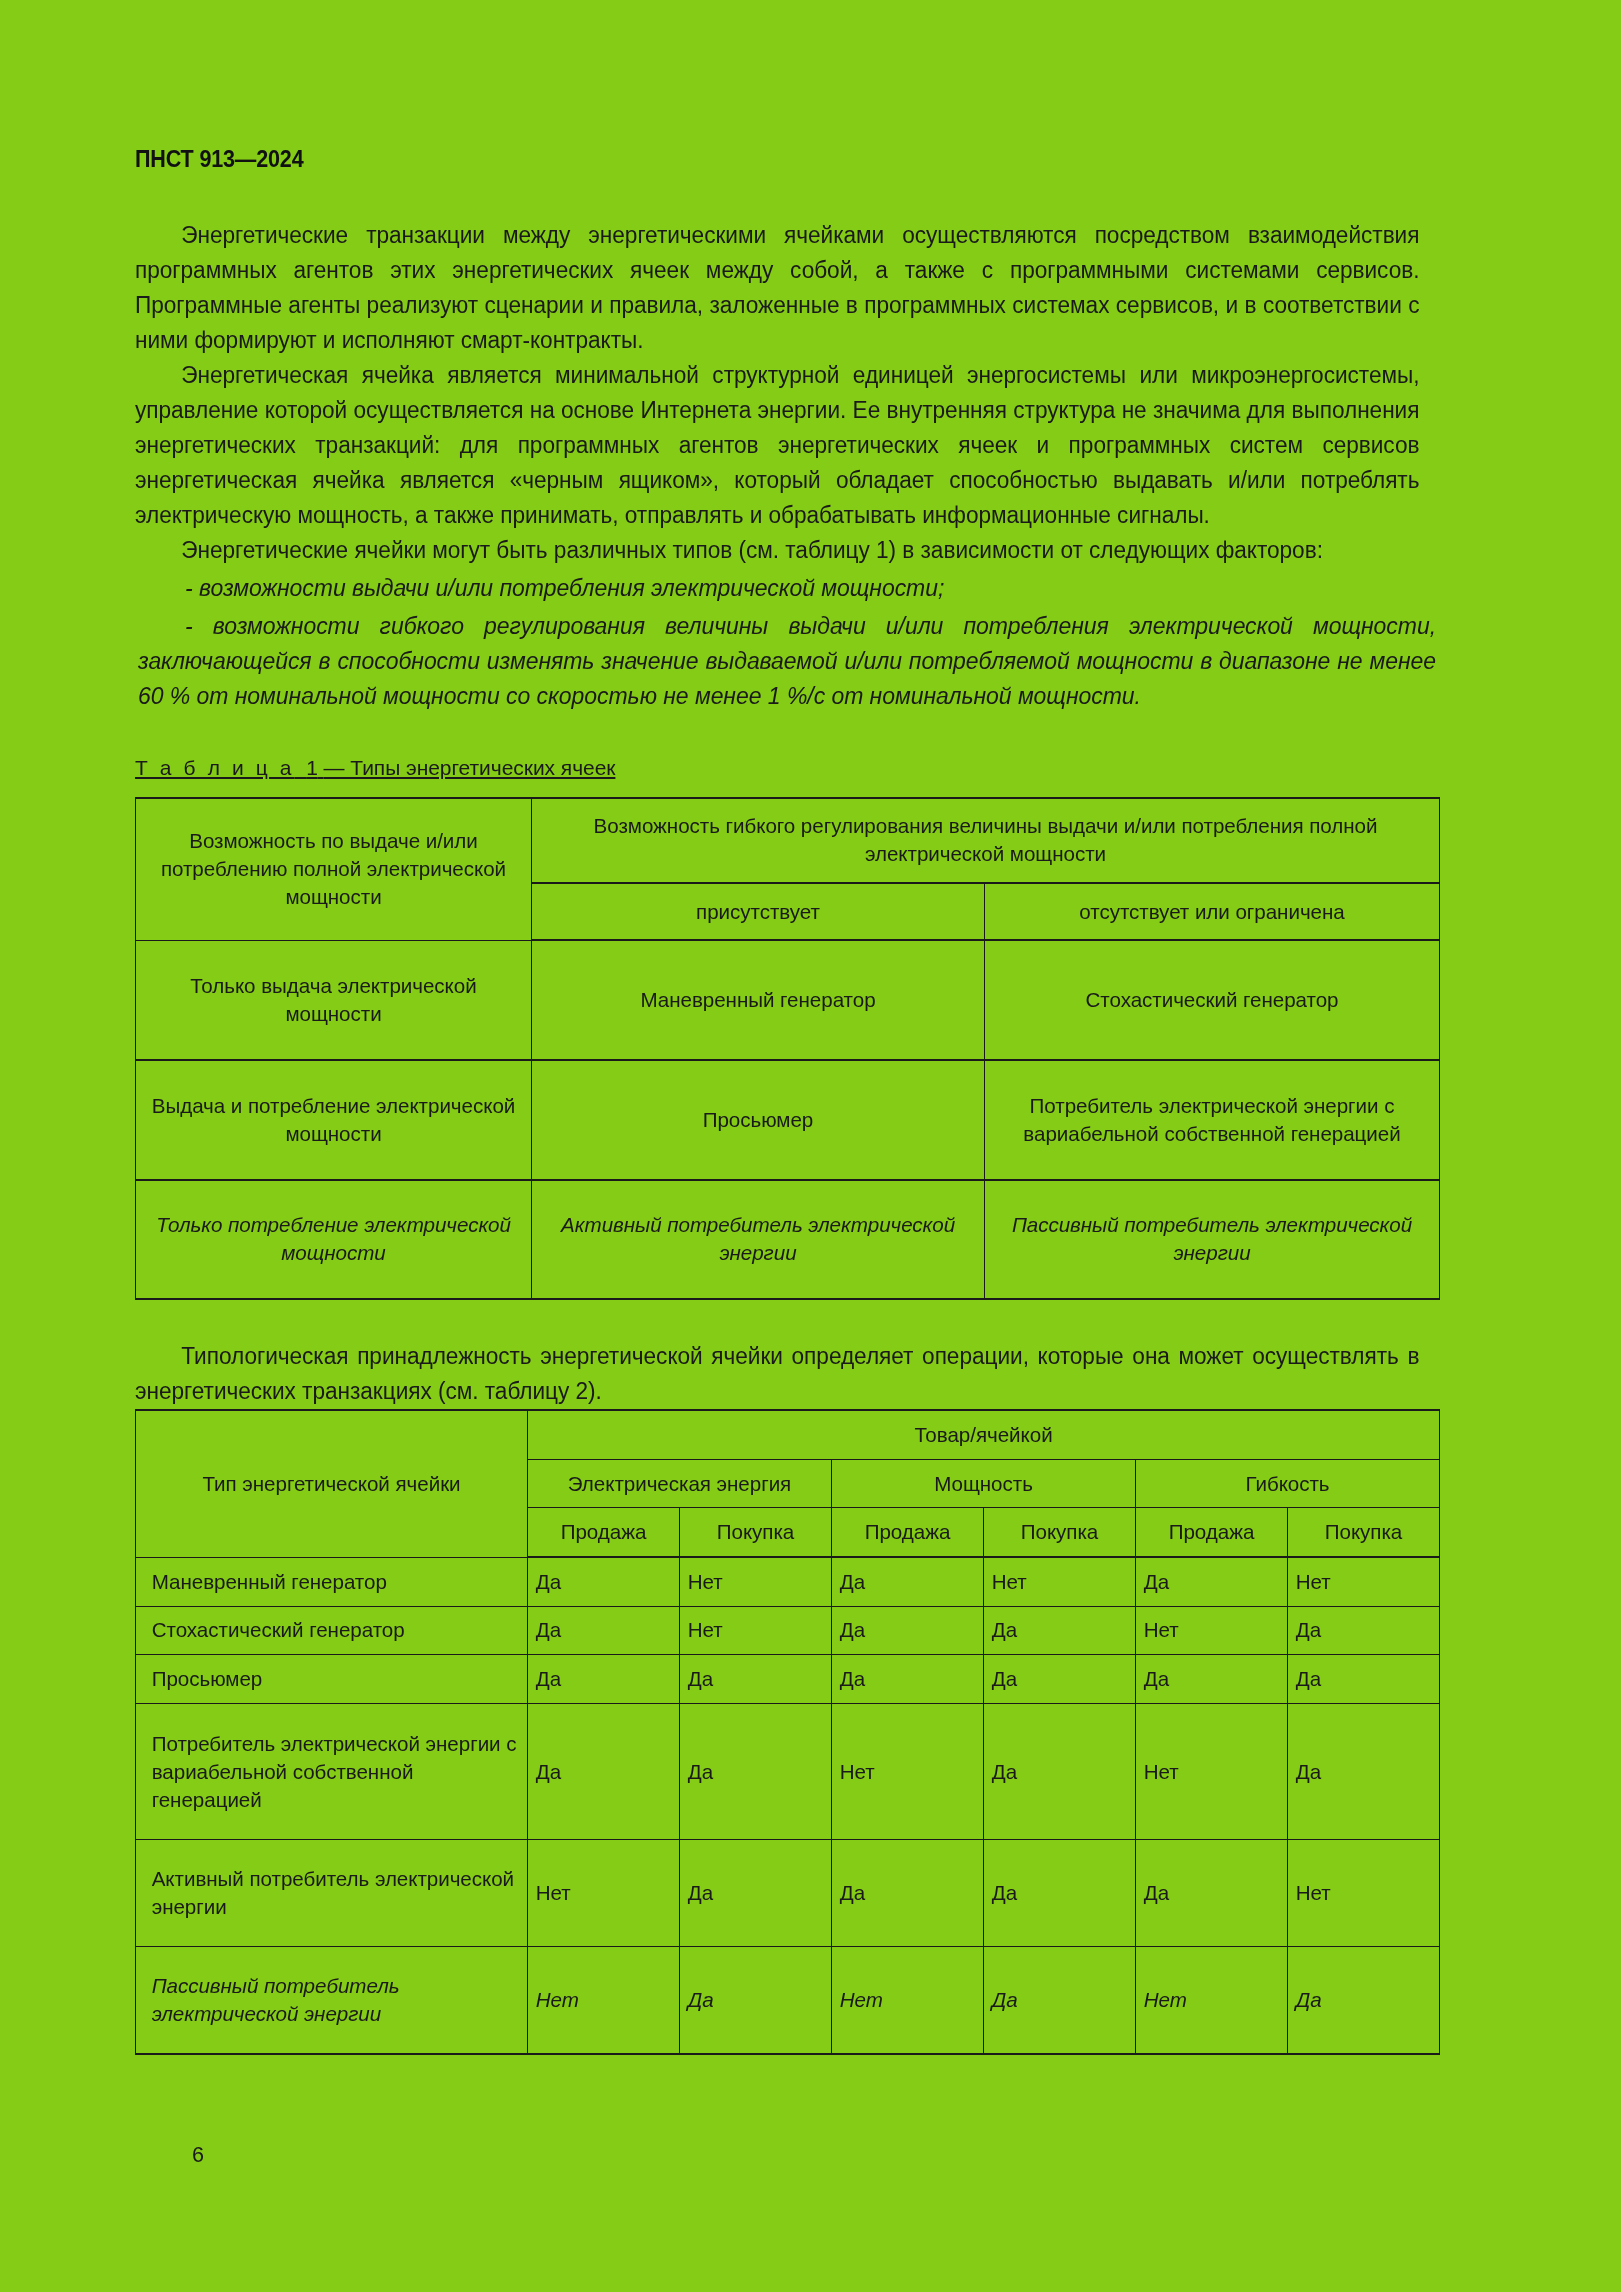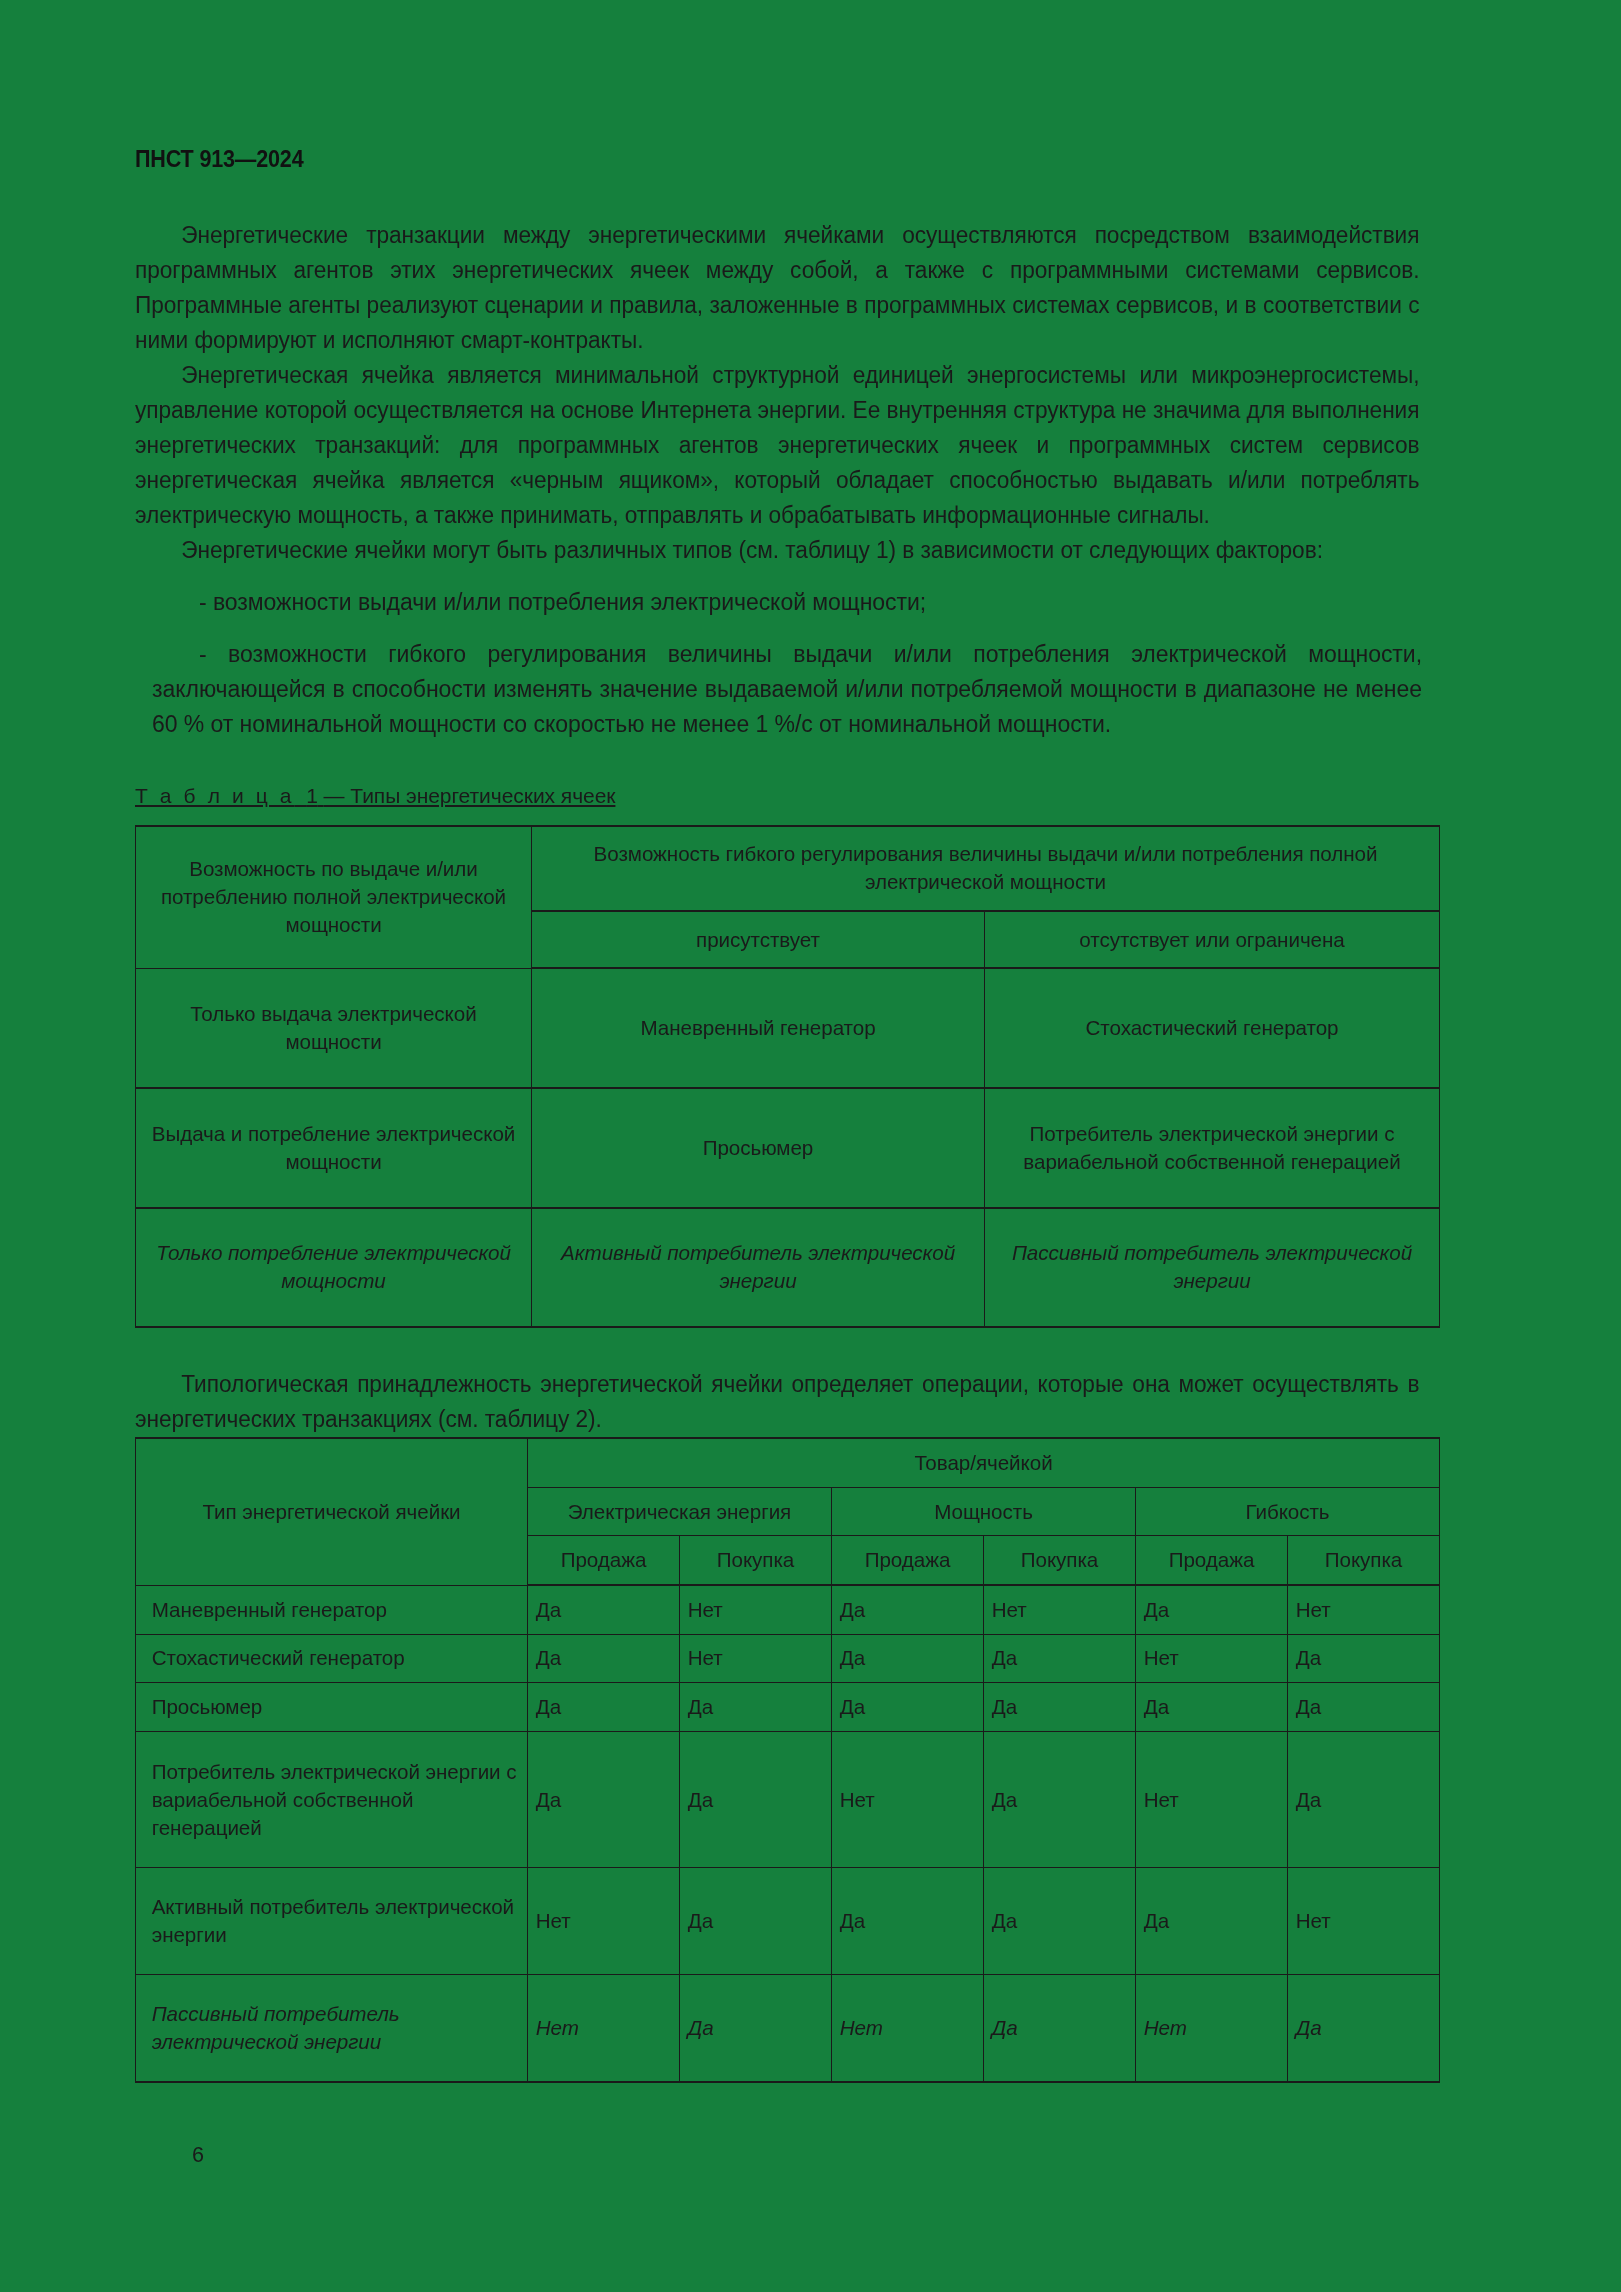--- a/index.html
+++ b/index.html
@@ -8,21 +8,21 @@
     background: #ffffff;
   }
   body {
     font-family: "Liberation Sans", sans-serif;
     color: #1a1a1a;
   }
   .page {
     position: relative;
     width: 1621px;
     height: 2293px;
-    background: #15803d;
+    background: #84cc16;
     box-sizing: border-box;
     padding: 145px 125px 0 192px;
     overflow: hidden;
   }
   .content {
     width: 1304px;
     margin-left: -57px;
   }
 
   
@@ -54,23 +54,24 @@
     font-weight: bold;
     margin: 25.5px 0 21.6px 0;
     padding-left: 47px;
     letter-spacing: -0.1px;
   }
 
   .list-item {
     font-size: 23px;
     line-height: 35px;
     text-align: justify;
-    margin: 17px;
+    margin: 3px;
     text-indent: 47px;
     letter-spacing: -0.05px;
+    font-style: italic;
   }
 
   
   .table-caption {
     font-size: 21px;
     line-height: 30px;
     margin: 39px 0 13.7px 0;
     letter-spacing: -0.05px;
     text-decoration: underline;
   }

